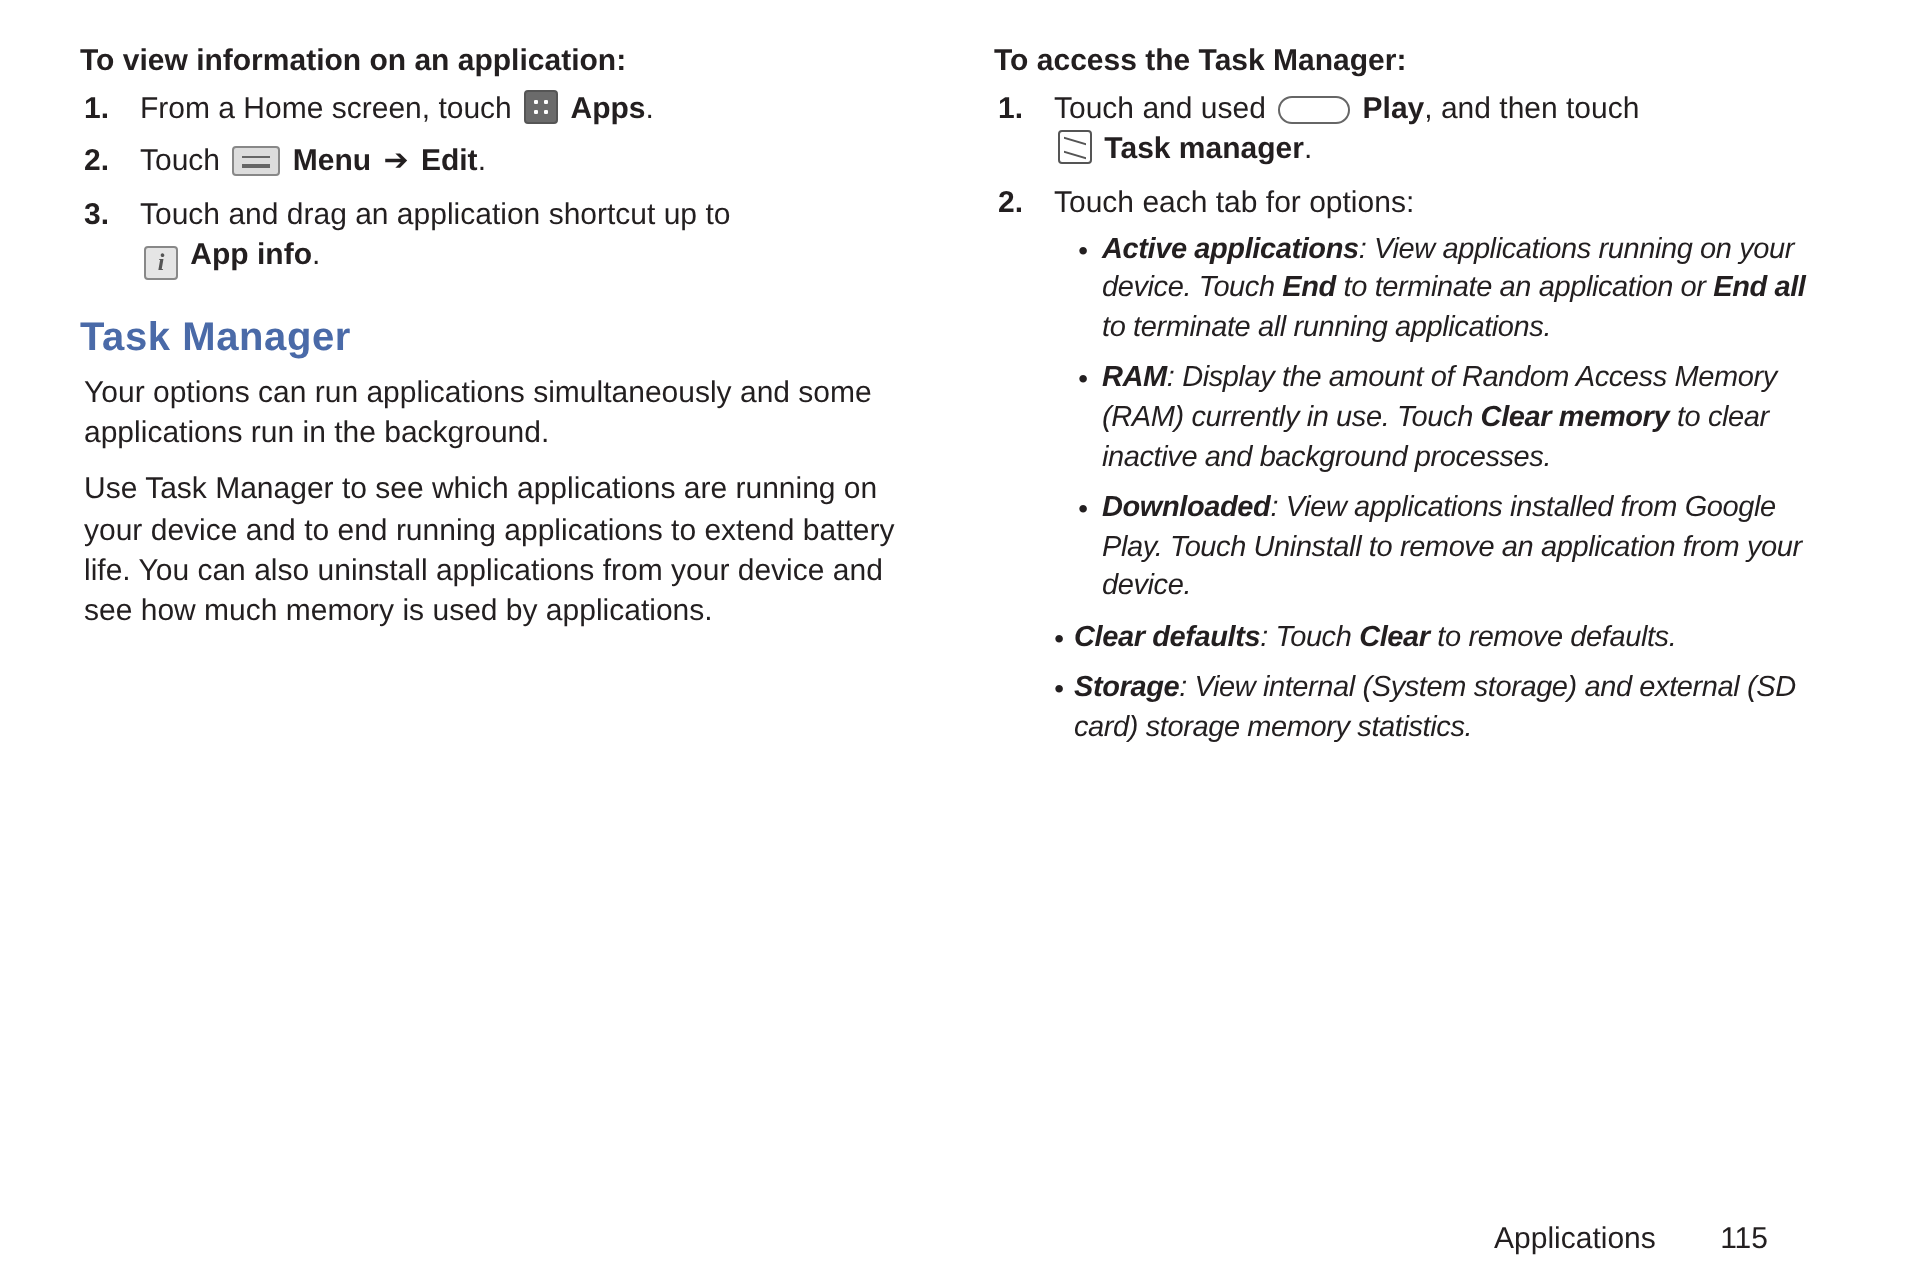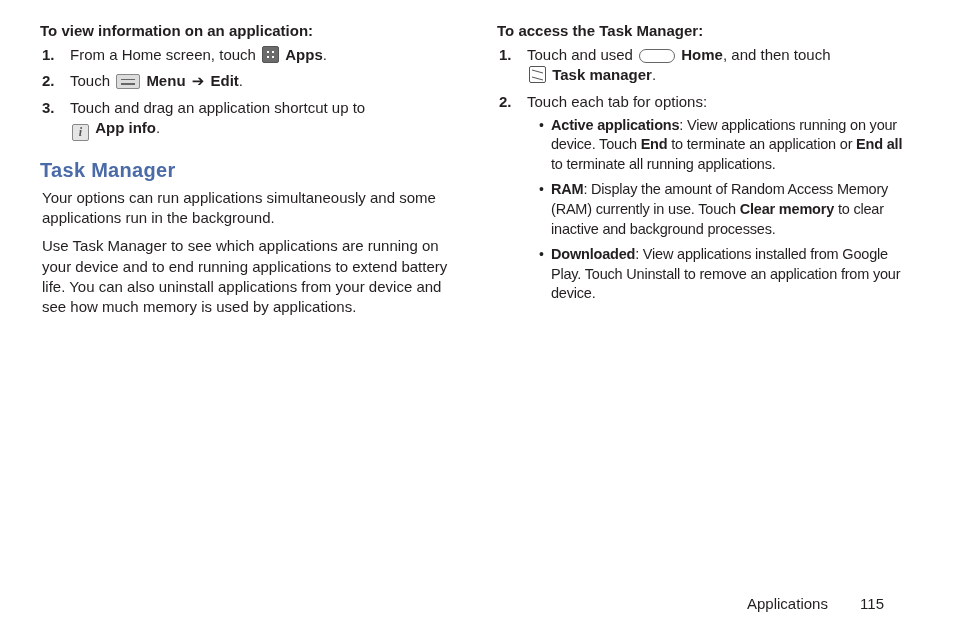--- a/index.html
+++ b/index.html
@@ -137,33 +137,34 @@
       list-style: none;
       padding-left: 12px;
       margin-top: 4px;
     }
     ul.bullets > li {
       font-size: 14.5px;
       line-height: 1.35;
       margin-bottom: 6px;
       position: relative;
       padding-left: 12px;
+      font-style: italic;
     }
     ul.bullets > li::before {
       content: "•";
       position: absolute;
       left: 0;
       font-size: 14px;
     }
     ul.bullets.tight > li {
       padding-left: 10px;
     }
     .footer {
       position: absolute;
-      bottom: 24px;
+      bottom: 8px;
       right: 70px;
       font-size: 15px;
       color: #231f20;
     }
     .footer .pagenum {
       margin-left: 28px;
     }
     .condensed { letter-spacing: -0.2px; font-stretch: condensed; }
   </style>
 </head>
@@ -197,36 +198,44 @@
     <div class="para indent-para">Your options can run applications simultaneously and some applications run in the background.</div>
     <div class="para indent-para">Use Task Manager to see which applications are running on your device and to end running applications to extend battery life. You can also uninstall applications from your device and see how much memory is used by applications.</div>
   </div>
 
   <div class="col">
     <div class="heading-bold">To access the Task Manager:</div>
     <ol class="numlist">
       <li>
         <span class="num">1.</span>
         <span>Touch and used </span><span class="icon icon-home"></span>
-        <span class="bold">Home</span><span>, and then touch</span><br>
+        <span class="bold">Play</span><span>, and then touch</span><br>
         <span class="icon icon-task"></span>
         <span class="bold">Task manager</span><span>.</span>
       </li>
       <li>
         <span class="num">2.</span>
         <span>Touch each tab for options:</span>
         <ul class="bullets condensed">
           <li>
             <span class="bold">Active applications</span><span>: View applications running on your device. Touch </span><span class="bold">End</span><span> to terminate an application or </span><span class="bold">End all</span><span> to terminate all running applications.</span>
           </li>
           <li>
             <span class="bold">RAM</span><span>: Display the amount of Random Access Memory (RAM) currently in use. Touch </span><span class="bold">Clear memory</span><span> to clear inactive and background processes.</span>
           </li>
           <li>
             <span class="bold">Downloaded</span><span>: View applications installed from Google Play. Touch Uninstall to remove an application from your device.</span>
+          </li>
+        </ul>
+        <ul class="bullets tight condensed" style="padding-left:0">
+          <li>
+            <span class="bold">Clear defaults</span><span>: Touch </span><span class="bold">Clear</span><span> to remove defaults.</span>
+          </li>
+          <li>
+            <span class="bold">Storage</span><span>: View internal (System storage) and external (SD card) storage memory statistics.</span>
           </li>
         </ul>
       </li>
     </ol>
   </div>
 </div>
 
 <div class="footer">
   <span>Applications</span>
   <span class="pagenum">115</span>

